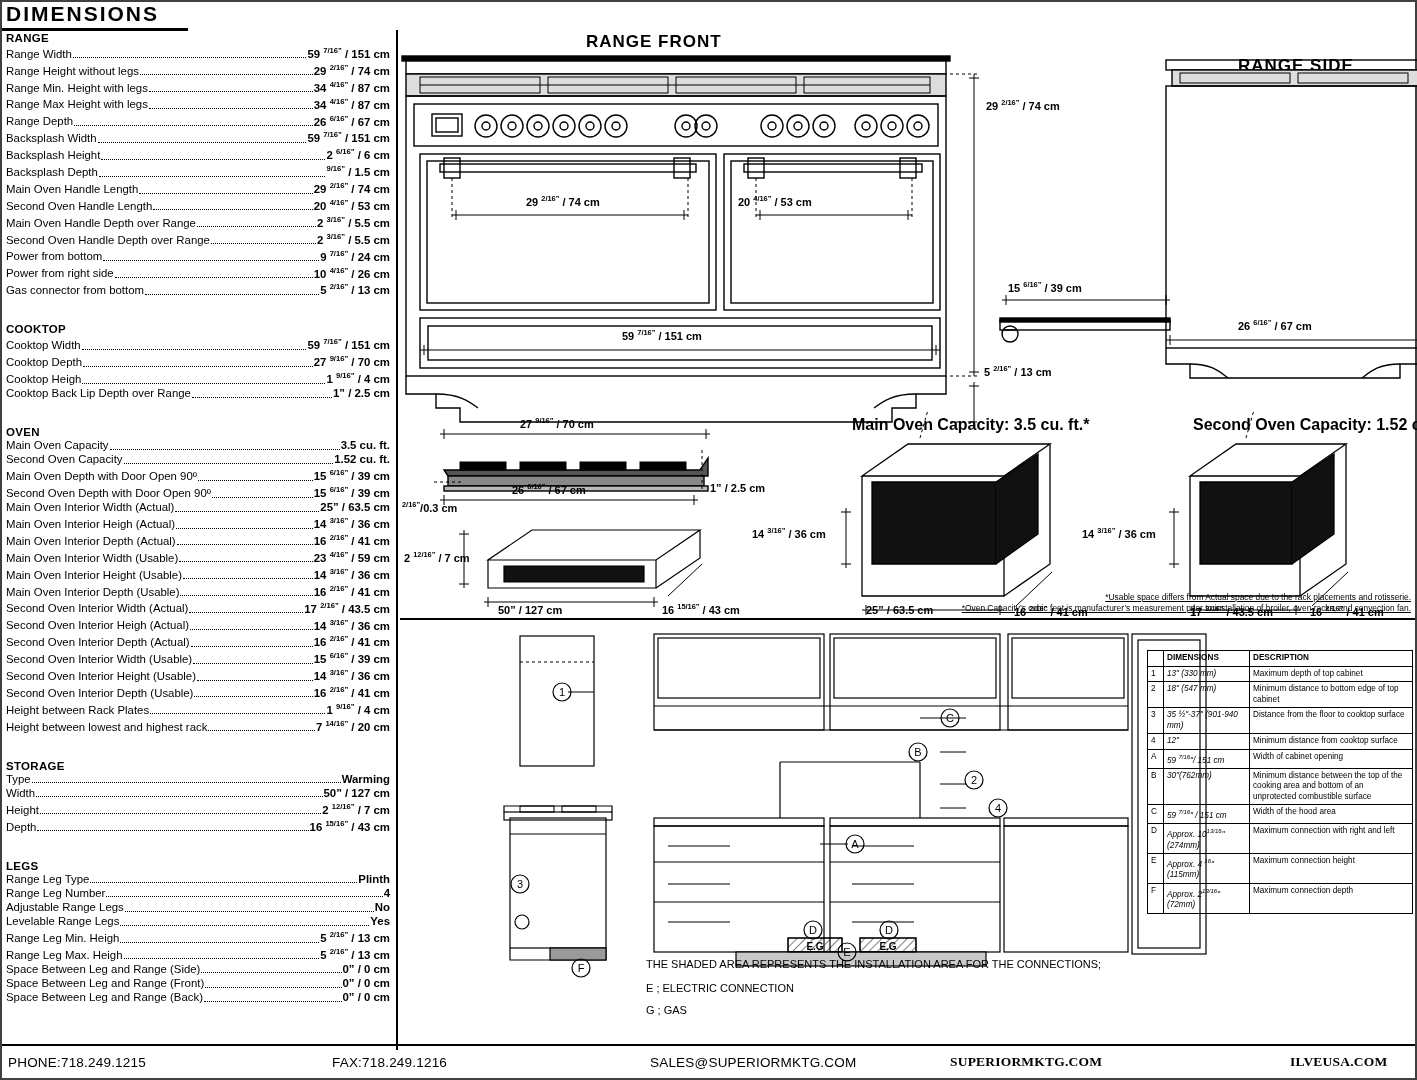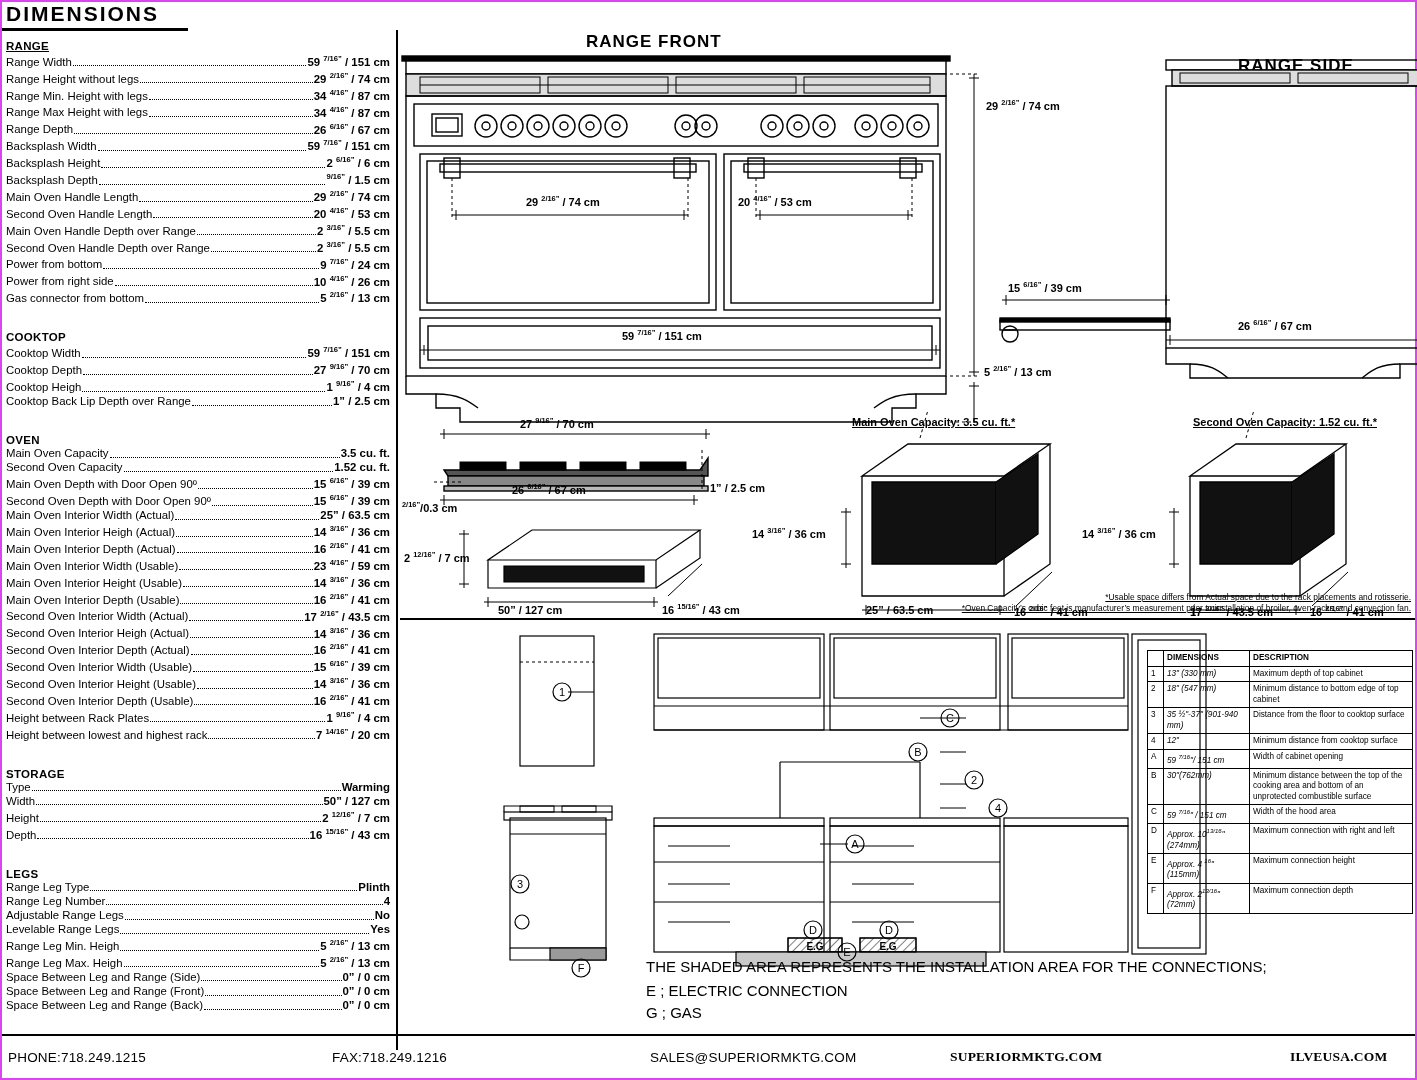--- a/index.html
+++ b/index.html
@@ -7,40 +7,40 @@
   body {
     width:1417px; height:1080px;
     font-family:"Liberation Sans", sans-serif;
     background:#ffffff;
     color:#000000;
     position:relative;
     overflow:hidden;
   }
   .page {
     position:absolute; inset:0;
-    border:2px solid #d946ef;
+    border:2px solid #404040;
   }
   
   .title {
     position:absolute; left:4px; top:0px;
     font-size:21px; font-weight:bold; letter-spacing:2px;
   }
   .title-rule {
     position:absolute; left:0px; top:26px; width:186px; height:3px; background:#000;
   }
   
   .left-col {
     position:absolute; left:0; top:28px; width:396px; bottom:28px;
     border-right:2px solid #000;
     padding:2px 6px 0 4px;
   }
   .sec-head {
     font-size:11.5px; font-weight:bold; letter-spacing:0.3px; margin-top:10px;
   }
-  .sec-head:first-child { margin-top:8px;text-decoration:underline; }
+  .sec-head:first-child { margin-top:0; }
   .spec-list { margin:0; padding:0; list-style:none; }
   .spec {
     display:flex; align-items:flex-end;
     font-size:11.4px; line-height:14.1px; white-space:nowrap;
   }
   .spec .lbl { flex:0 0 auto; }
   .spec .dots {
     flex:1 1 auto; overflow:hidden; margin:0 1px 2.5px 1px;
     border-bottom:1px dotted #000; height:10px;
   }
@@ -53,38 +53,38 @@
     border-bottom:2px solid #000;
   }
   .right-bottom {
     position:absolute; left:398px; top:620px; right:0; bottom:28px;
   }
   .r-title {
     position:absolute; font-size:17px; font-weight:bold; letter-spacing:1px;
   }
   
   .footer {
-    position:absolute; left:0; right:0; bottom:0; height:44px;
+    position:absolute; left:0; right:0; bottom:0; height:34px;
     border-top:2px solid #000;
     display:flex; align-items:center;
     font-size:13.5px; letter-spacing:0.2px;
   }
   .footer span { position:absolute; white-space:nowrap; }
   .f1 { left:6px; }
   .f2 { left:330px; }
   .f3 { left:648px; }
   .f4 { left:948px; font-family:"Liberation Serif", serif; font-weight:bold; }
   .f5 { left:1288px; font-family:"Liberation Serif", serif; font-weight:bold; }
 
   
   .dim { position:absolute; font-size:11px; font-weight:bold; white-space:nowrap; }
   .dim sup { font-size:7.4px; vertical-align:super; }
-  .cap { position:absolute; font-size:11px; font-weight:bold; white-space:nowrap;text-decoration:underline; }
+  .cap { position:absolute; font-size:16px; font-weight:bold; white-space:nowrap; }
   .note { position:absolute; font-size:8.4px; white-space:nowrap; text-align:center;text-decoration:underline; }
-  .legend { position:absolute; font-size:15px; white-space:nowrap; }
+  .legend { position:absolute; font-size:11px; white-space:nowrap; }
   svg { position:absolute; left:0; top:0; overflow:visible; }
 
   
   .spec-table {
     position:absolute; right:2px; top:28px;
     width:266px;
     border-collapse:collapse;
     font-size:8.2px;
   }
   .spec-table th, .spec-table td {

